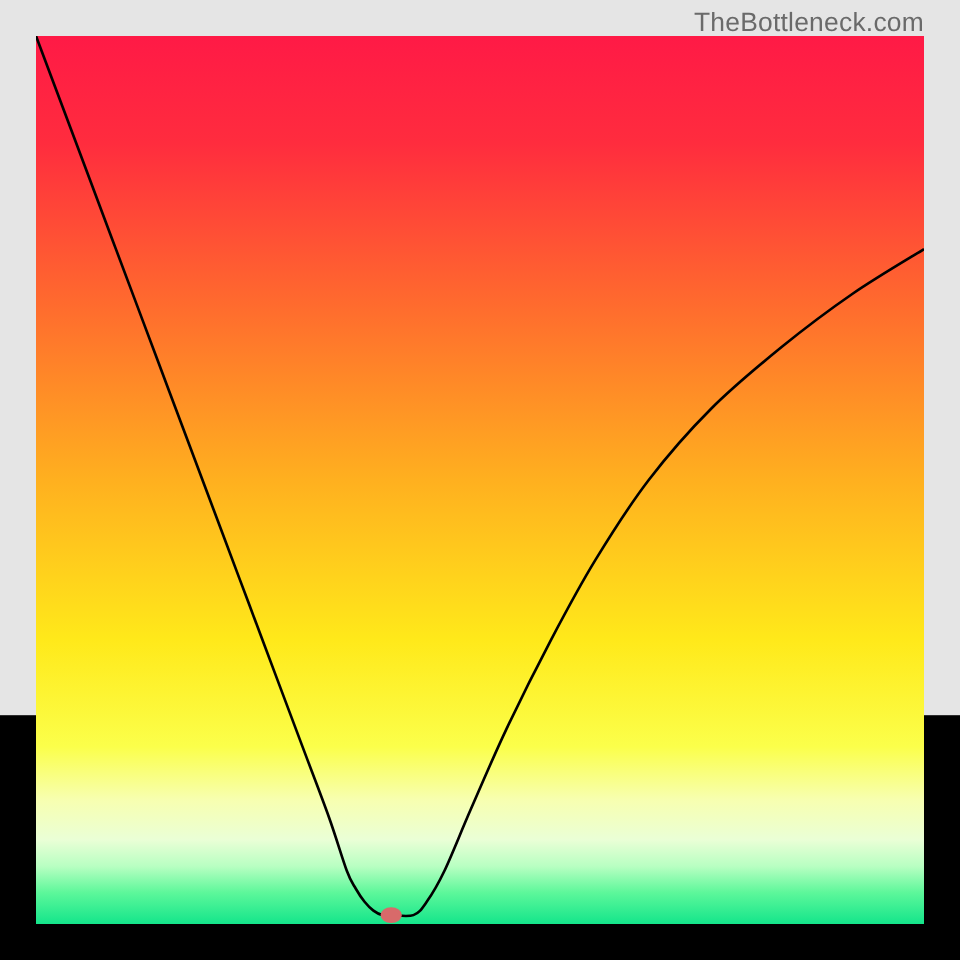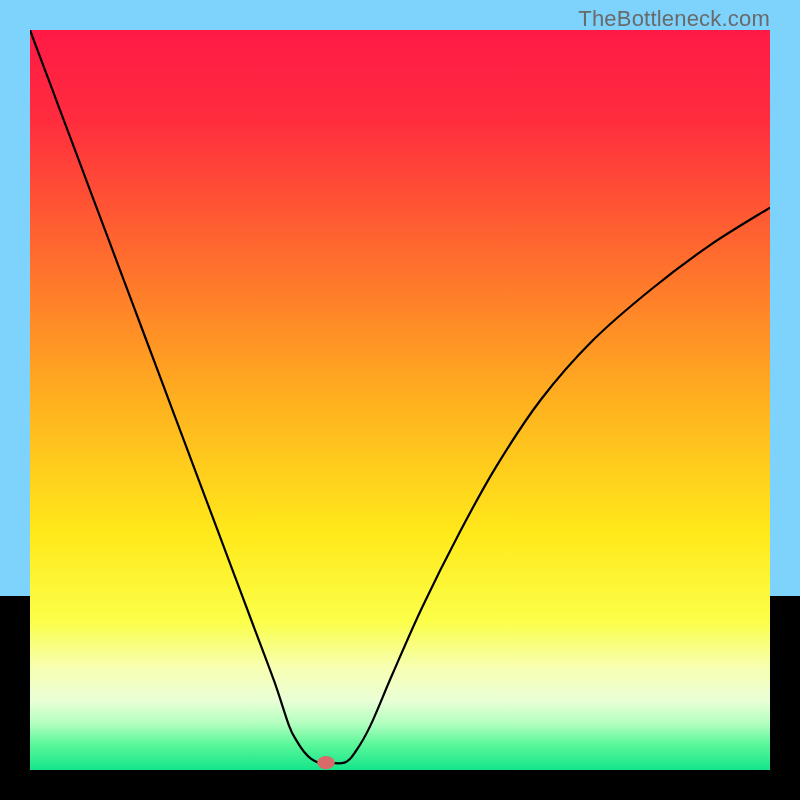--- a/index.html
+++ b/index.html
@@ -8,21 +8,21 @@
     width: 800px;
     height: 800px;
     overflow: hidden;
     background: #000;
     font-family: Arial, Helvetica, sans-serif;
   }
   .frame {
     position: relative;
     width: 800px;
     height: 596px;
-    background: #7dd3fc;
+    background: #e5e5e5;
   }
   .plot-area {
     position: absolute;
     left: 30px;
     top: 30px;
     width: 740px;
     height: 740px;
     overflow: hidden;
   }
   .gradient-bg {

